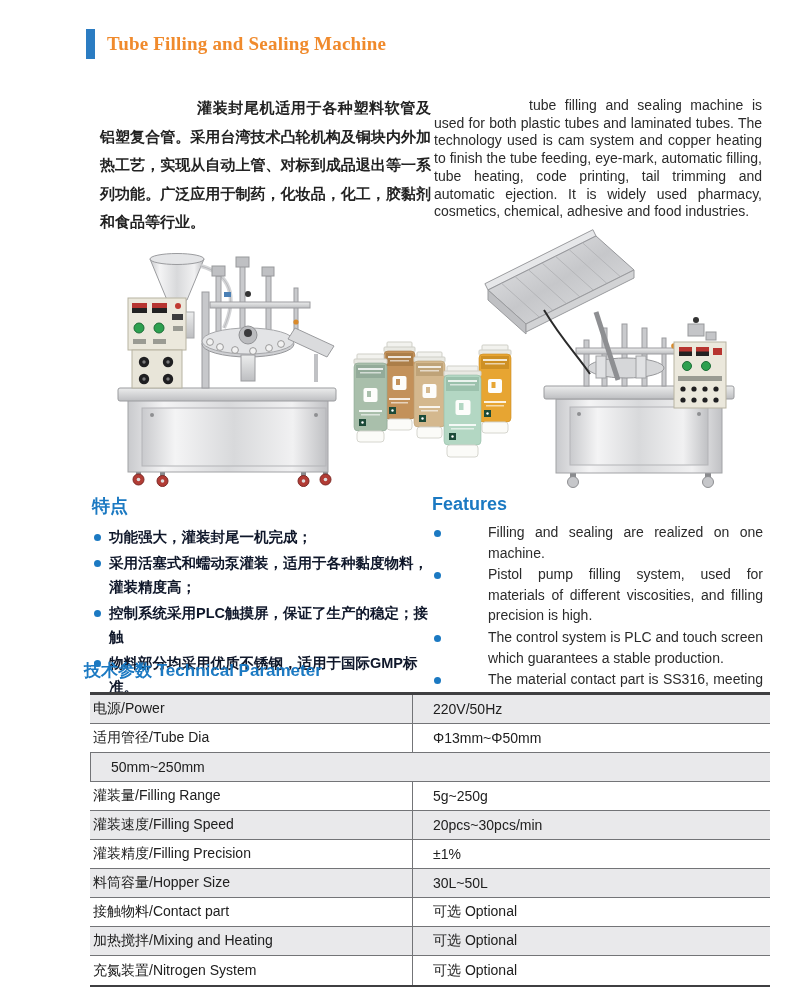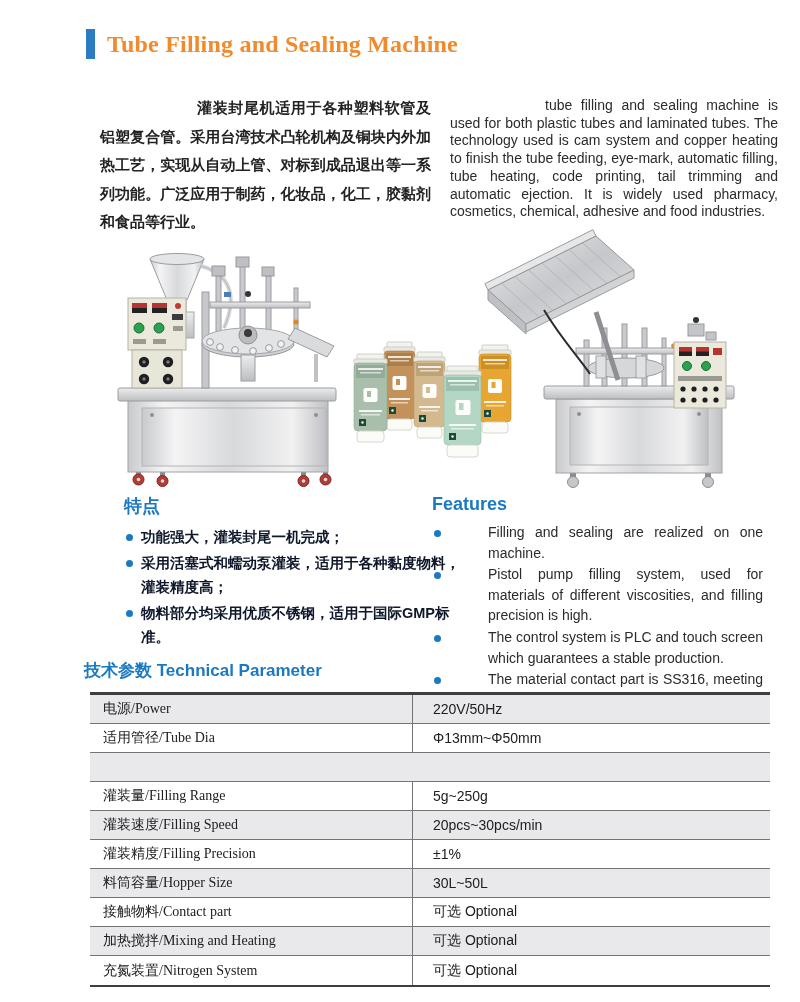--- a/index.html
+++ b/index.html
@@ -12,56 +12,56 @@
     --text:#262626;
   }
   *{margin:0;padding:0;box-sizing:border-box;}
   html,body{background:#fff;}
   body{font-family:"Liberation Sans", sans-serif;color:var(--text);}
   #page{position:relative;width:800px;height:1002px;background:#fff;overflow:hidden;}
 
   
   .header{position:absolute;left:86px;top:29px;display:flex;align-items:center;}
   .title-bar{width:9px;height:30px;background:var(--bar-blue);margin-right:12px;}
-  .page-title{font-family:"Liberation Serif", serif;font-weight:bold;font-size:24px;color:var(--accent-orange);letter-spacing:.2px;}
+  .page-title{font-family:"Liberation Serif", serif;font-weight:bold;font-size:19px;color:var(--accent-orange);letter-spacing:.2px;}
 
   
   .intro-cn{position:absolute;left:100px;top:94px;width:331px;font-size:15px;line-height:28.5px;
     text-align:justify;text-indent:97px;color:#222;font-weight:600;}
-  .intro-en{position:absolute;left:450px;top:97px;width:328px;font-size:14px;line-height:17.7px;
+  .intro-en{position:absolute;left:434px;top:97px;width:328px;font-size:14px;line-height:17.7px;
     text-align:justify;text-indent:95px;color:#2b2b2b;}
 
   
   .fig{position:absolute;}
   .fig svg{display:block;}
   .fig-left{left:98px;top:236px;width:248px;height:252px;z-index:1;}
   .fig-right{left:478px;top:228px;width:258px;height:268px;z-index:1;}
   .fig-tubes{left:348px;top:336px;width:170px;height:122px;z-index:2;}
 
   
   .feat-col{position:absolute;top:494px;}
-  .feat-cn{left:92px;width:350px;margin-left:32px;}
+  .feat-cn{left:92px;width:350px;}
   .feat-en{left:432px;width:331px;}
   .feat-heading{font-size:18px;font-weight:bold;color:var(--accent-blue);margin-bottom:7px;}
   .feat-list{list-style:none;}
   .feat-list li{position:relative;padding-left:17px;}
   .feat-cn .feat-list li{font-size:14.5px;line-height:24.5px;margin-bottom:1px;font-weight:600;color:#0f172a;}
   .feat-en .feat-list li{font-size:14px;line-height:20.6px;margin-bottom:1px;color:#2b2b2b;}
   .feat-en .feat-list .ftext{display:block;text-align:justify;margin-left:39px;}
   .dot{position:absolute;left:2px;top:8px;width:7px;height:7px;border-radius:50%;background:var(--accent-blue);}
   .feat-cn .dot{top:9px;}
 
   
   .params-heading{position:absolute;left:84px;top:659px;font-size:17px;font-weight:bold;color:var(--accent-blue);}
   .param-table{position:absolute;left:90px;top:692px;width:680px;
     border-top:3px solid var(--line-dark);border-bottom:2px solid var(--line-dark);}
   .t-row{display:flex;height:29px;border-bottom:1px solid var(--line-mid);font-size:14px;color:#202020;}
   .t-row:last-child{border-bottom:none;}
   .t-row:nth-child(odd){background:var(--stripe);}
-  .t-label{width:322px;padding-left:13px;display:flex;align-items:center;font-family:Liberation Serif, serif;}
+  .t-label{width:322px;padding-left:3px;display:flex;align-items:center;}
   .t-value{flex:1;padding-left:20px;border-left:1px solid var(--line-mid);display:flex;align-items:center;}
 </style>
 </head>
 <body>
 
 <div id="page">
 
   <div class="header">
     <div class="title-bar"></div>
     <h1 class="page-title">Tube Filling and Sealing Machine</h1>
@@ -351,20 +351,24 @@
         <li>
         <span class="dot"></span>
         <span class="ftext">功能强大，灌装封尾一机完成；</span>
       </li>
         <li>
         <span class="dot"></span>
         <span class="ftext">采用活塞式和蠕动泵灌装，适用于各种黏度物料，灌装精度高；</span>
       </li>
         <li>
         <span class="dot"></span>
+        <span class="ftext">控制系统采用PLC触摸屏，保证了生产的稳定；接触</span>
+      </li>
+        <li>
+        <span class="dot"></span>
         <span class="ftext">物料部分均采用优质不锈钢，适用于国际GMP标准。</span>
       </li>
       </ul>
   </div>
 
   <div class="feat-col feat-en">
     <div class="feat-heading">Features</div>
     <ul class="feat-list">
         <li>
         <span class="dot"></span>
@@ -390,20 +394,21 @@
   <div class="param-table">
       <div class="t-row">
       <div class="t-label">电源/Power</div>
       <div class="t-value">220V/50Hz</div>
     </div>
       <div class="t-row">
       <div class="t-label">适用管径/Tube Dia</div>
       <div class="t-value">Φ13mm~Φ50mm</div>
     </div>
       <div class="t-row">
+      <div class="t-value">50mm~250mm</div>
     </div>
       <div class="t-row">
       <div class="t-label">灌装量/Filling Range</div>
       <div class="t-value">5g~250g</div>
     </div>
       <div class="t-row">
       <div class="t-label">灌装速度/Filling Speed</div>
       <div class="t-value">20pcs~30pcs/min</div>
     </div>
       <div class="t-row">

